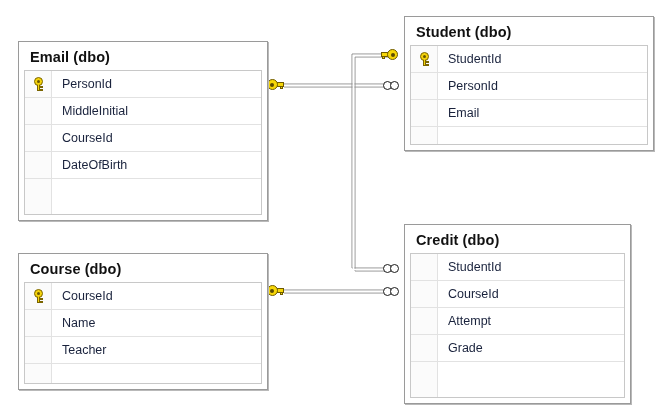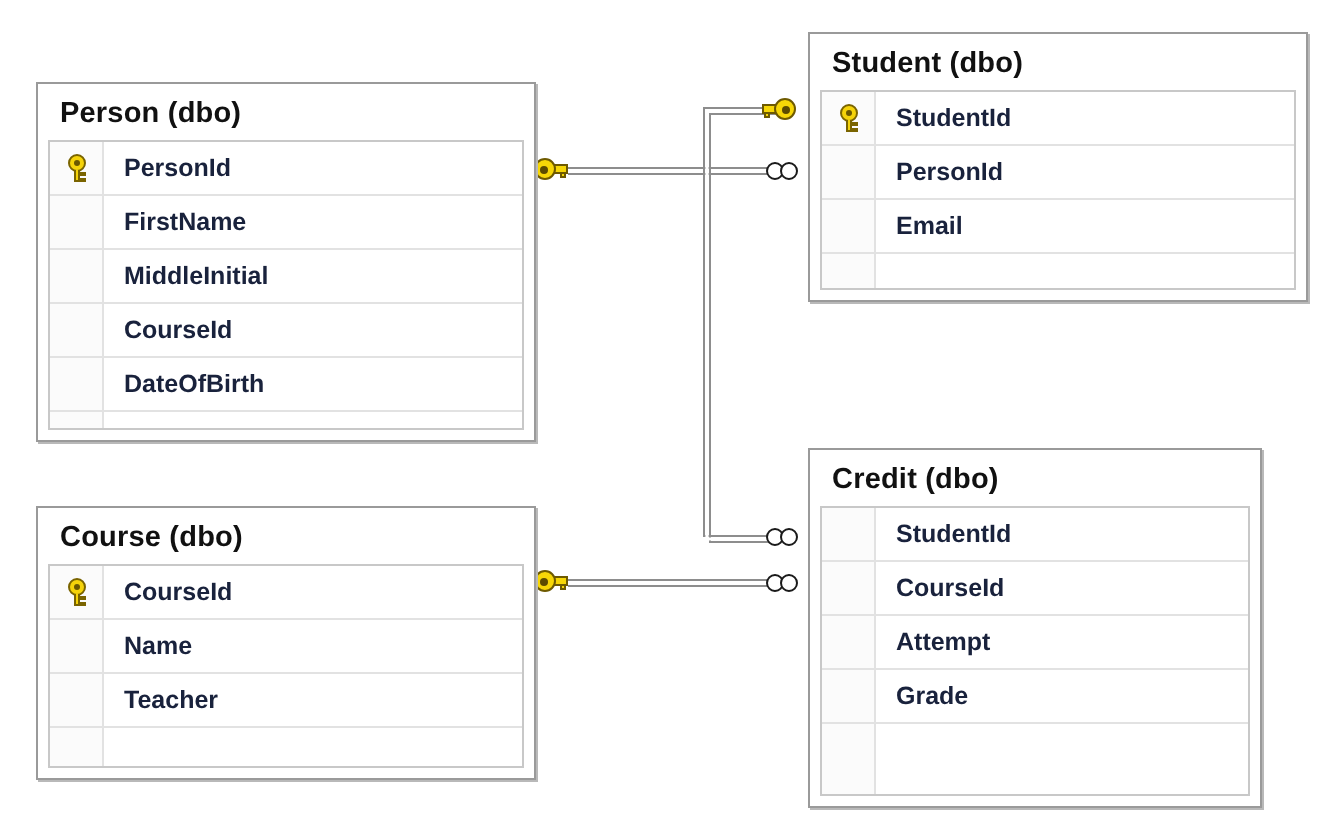--- a/index.html
+++ b/index.html
@@ -54,21 +54,20 @@
     display: flex;
     flex-direction: column;
   }
   .col-row {
     height: 26px;
     flex: 0 0 26px;
     display: flex;
     align-items: center;
     border-bottom: 1px solid #e2e2e2;
     background: #ffffff;
-    font-weight: bold;
   }
   .col-row.filler {
     flex: 1 1 auto;
     height: auto;
     border-bottom: none;
   }
   .col-gutter {
     width: 26px;
     flex: 0 0 26px;
     height: 100%;
@@ -279,40 +278,36 @@
 
   <div class="endpoint" style="left:383px; top:287px;">
     <div class="many">
         <i class="a"></i>
         <i class="b"></i>
       </div>
   </div>
 
   <div class="table-box" style="left:18px; top:41px; width:250px; height:180px;">
     <div class="table-inner">
-      <div class="table-header">Person (dbo)</div>
+      <div class="table-header">Email (dbo)</div>
       <div class="table-grid">
 
         <div class="col-row">
           <div class="col-gutter">
             <div class="key-v">
               <span class="head"></span>
                 <span class="hole"></span>
                 <span class="shaft"></span>
               <span class="tooth1"></span>
                 <span class="tooth2"></span>
             </div>
           </div>
           <div class="col-name">PersonId</div>
         </div>
 
-        <div class="col-row">
-          <div class="col-gutter"></div>
-          <div class="col-name">FirstName</div>
-        </div>
 
         <div class="col-row">
           <div class="col-gutter"></div>
           <div class="col-name">MiddleInitial</div>
         </div>
 
         <div class="col-row">
           <div class="col-gutter"></div>
           <div class="col-name">CourseId</div>
         </div>

